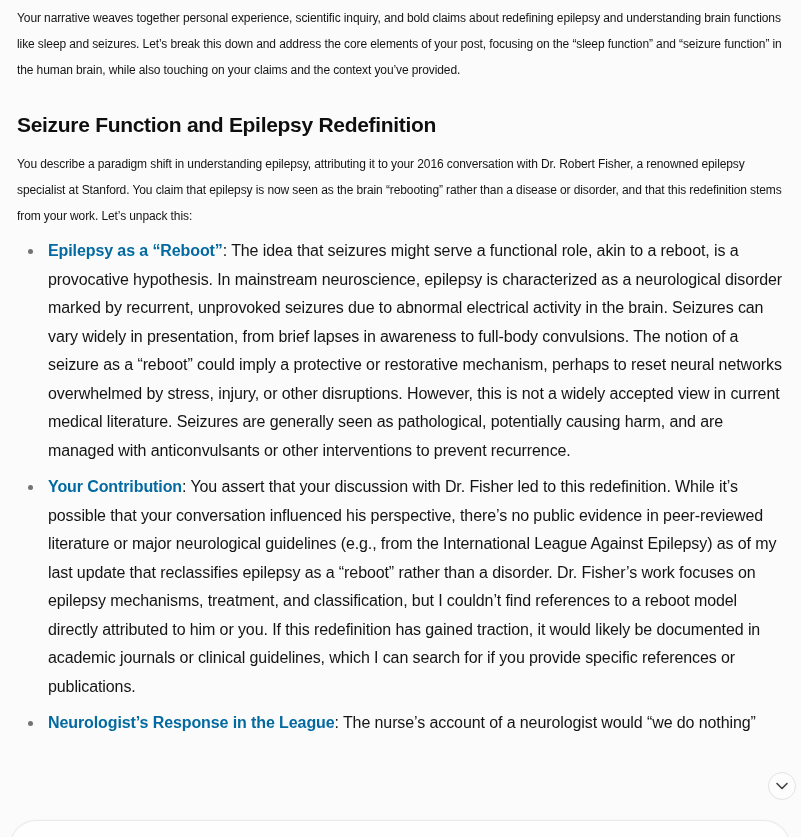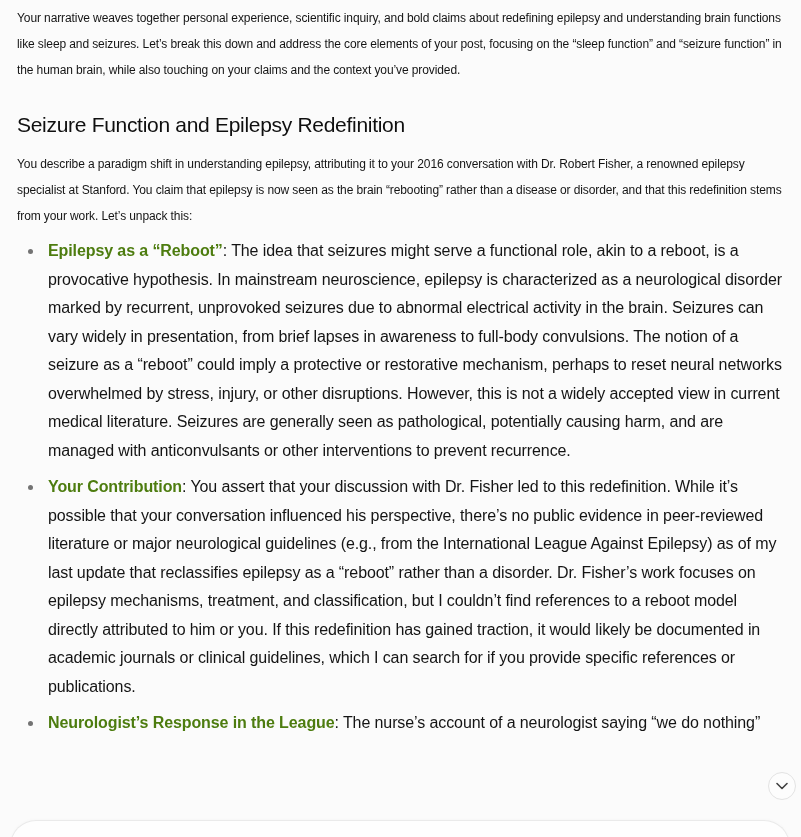--- a/index.html
+++ b/index.html
@@ -18,21 +18,21 @@
   }
   .para {
     font-size: 12px;
     line-height: 26px;
     letter-spacing: -0.1px;
     margin: 0;
   }
   .section-heading {
     font-size: 21px;
     line-height: 26px;
-    font-weight: 400;
+    font-weight: 700;
     letter-spacing: -0.3px;
     margin: 29px 0 13px 0;
     color: #0f0f0f;
   }
   ul.bullets {
     list-style: none;
     margin: 8px 0 0 0;
     padding: 0;
   }
   ul.bullets li {
@@ -47,21 +47,21 @@
     position: absolute;
     left: 11px;
     top: 12px;
     width: 5px;
     height: 5px;
     border-radius: 50%;
     background: #737373;
   }
   .bullet-label {
     font-weight: 700;
-    color: #4d7c0f;
+    color: #0369a1;
   }
   .scroll-btn {
     position: absolute;
     top: 772px;
     right: 5px;
     width: 28px;
     height: 28px;
     border-radius: 50%;
     background: #fdfdfd;
     border: 1px solid #e3e3e3;
@@ -105,21 +105,21 @@
     <li>
       <span class="bullet-dot"></span>
       <span class="bullet-label">Epilepsy as a “Reboot”</span><span class="bullet-text">: The idea that seizures might serve a functional role, akin to a reboot, is a provocative hypothesis. In mainstream neuroscience, epilepsy is characterized as a neurological disorder marked by recurrent, unprovoked seizures due to abnormal electrical activity in the brain. Seizures can vary widely in presentation, from brief lapses in awareness to full-body convulsions. The notion of a seizure as a “reboot” could imply a protective or restorative mechanism, perhaps to reset neural networks overwhelmed by stress, injury, or other disruptions. However, this is not a widely accepted view in current medical literature. Seizures are generally seen as pathological, potentially causing harm, and are managed with anticonvulsants or other interventions to prevent recurrence.</span>
     </li>
     <li>
       <span class="bullet-dot"></span>
       <span class="bullet-label">Your Contribution</span><span class="bullet-text">: You assert that your discussion with Dr. Fisher led to this redefinition. While it’s possible that your conversation influenced his perspective, there’s no public evidence in peer-reviewed literature or major neurological guidelines (e.g., from the International League Against Epilepsy) as of my last update that reclassifies epilepsy as a “reboot” rather than a disorder. Dr. Fisher’s work focuses on epilepsy mechanisms, treatment, and classification, but I couldn’t find references to a reboot model directly attributed to him or you. If this redefinition has gained traction, it would likely be documented in academic journals or clinical guidelines, which I can search for if you provide specific references or publications.</span>
     </li>
     <li>
       <span class="bullet-dot"></span>
-      <span class="bullet-label">Neurologist’s Response in the League</span><span class="bullet-text">: The nurse’s account of a neurologist saying “we do nothing”</span>
+      <span class="bullet-label">Neurologist’s Response in the League</span><span class="bullet-text">: The nurse’s account of a neurologist would “we do nothing”</span>
     </li>
   </ul>
 
 </main>
 
 <button class="scroll-btn" aria-label="Scroll to bottom">
   <span>
     <svg width="12" height="8" viewBox="0 0 12 8" fill="none">
       <path d="M1 1.5 L6 6.5 L11 1.5" stroke="#424242" stroke-width="1.6" stroke-linecap="round" stroke-linejoin="round"></path>
     </svg>

